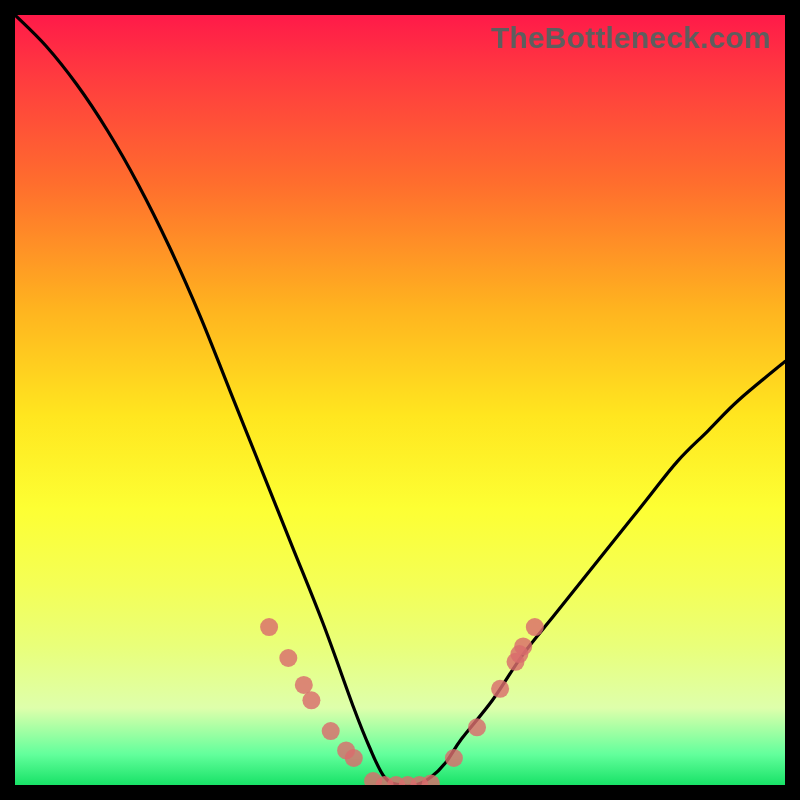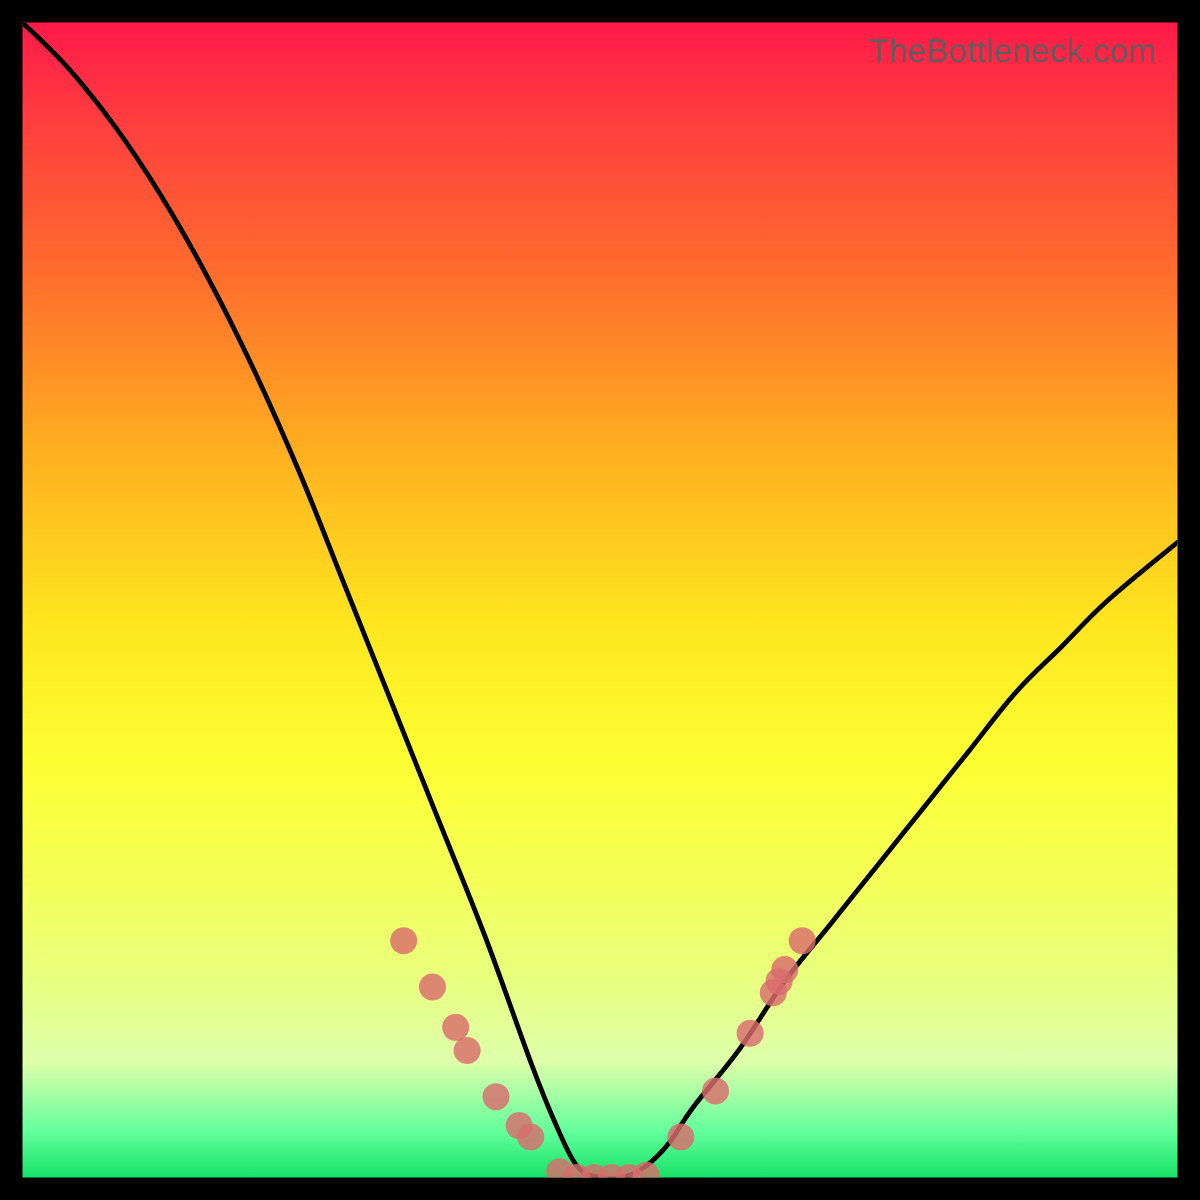--- a/index.html
+++ b/index.html
@@ -34,22 +34,22 @@
       #deffab 90%,
       #63ff9c 96%,
       #18e267 100%
     );
   }
   .watermark {
     position: absolute;
     top: 6px;
     right: 14px;
     font-family: Arial, Helvetica, sans-serif;
-    font-size: 22px;
-    font-weight: 400;
+    font-size: 30px;
+    font-weight: 700;
     color: #5e5e5e;
     letter-spacing: 0.2px;
     user-select: none;
   }
   svg.curve {
     position: absolute;
     left: 0;
     top: 0;
     width: 770px;
     height: 770px;

